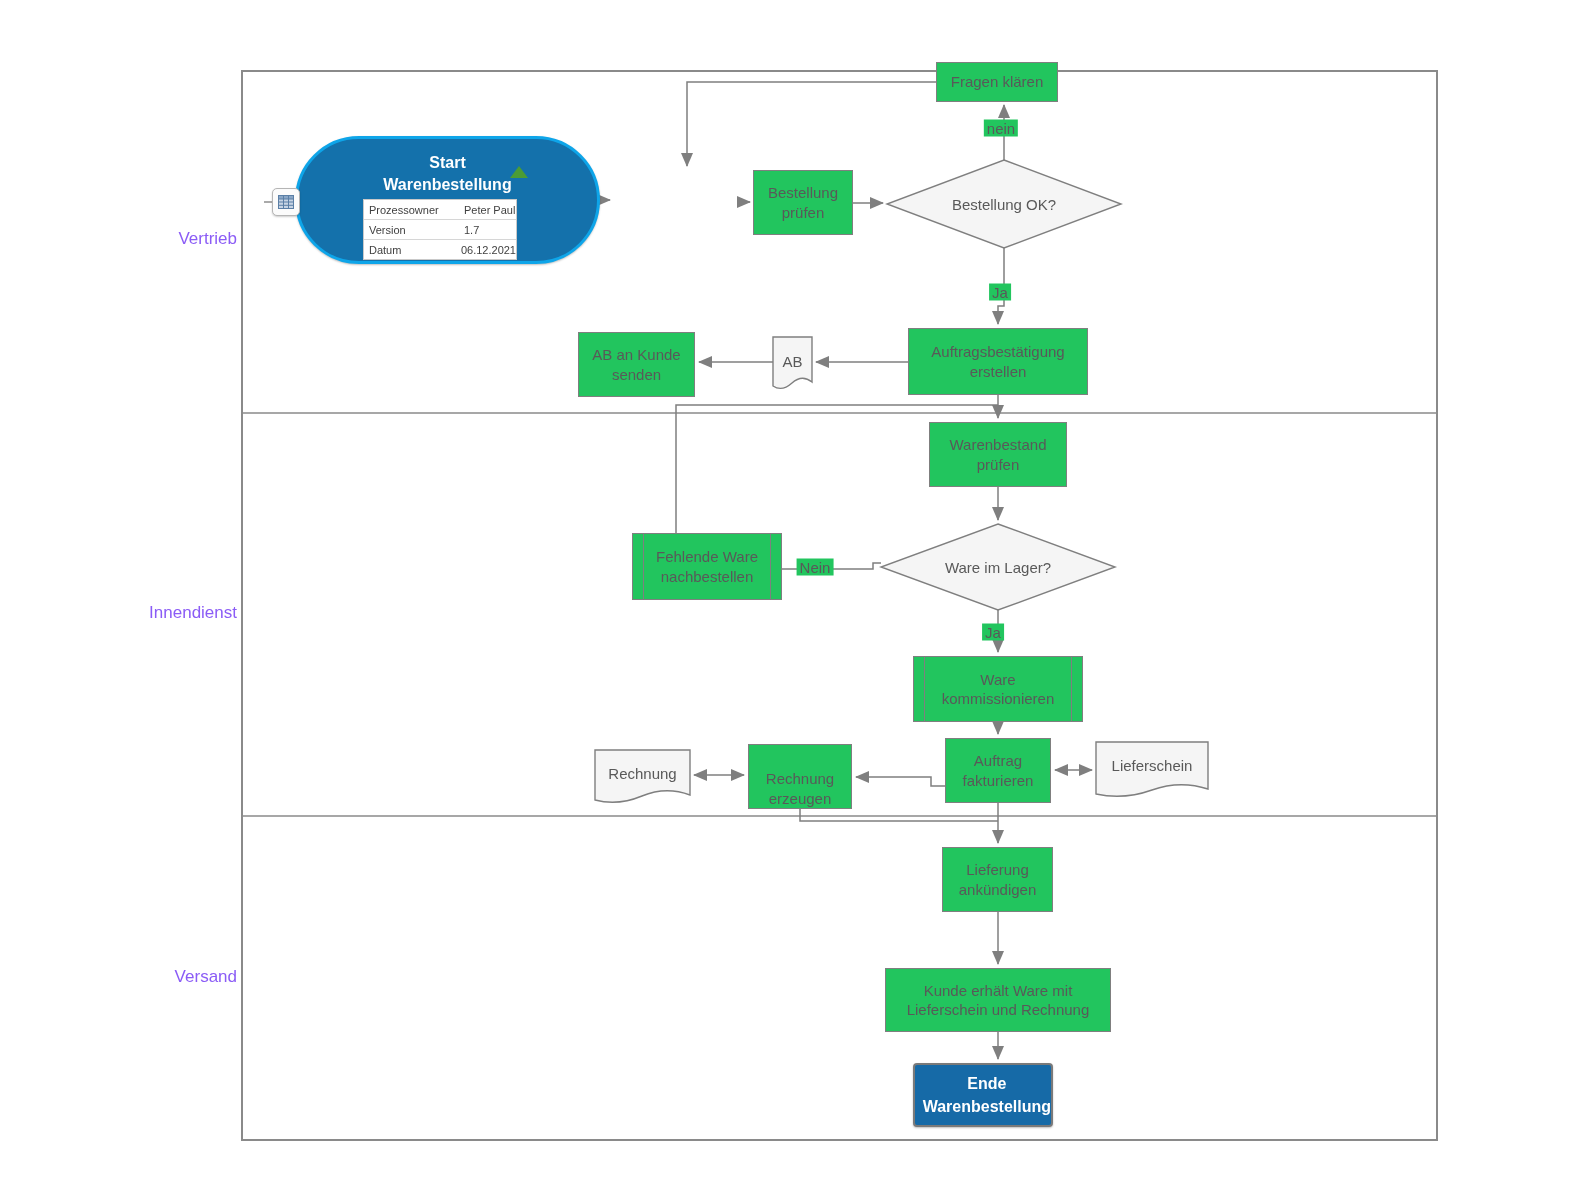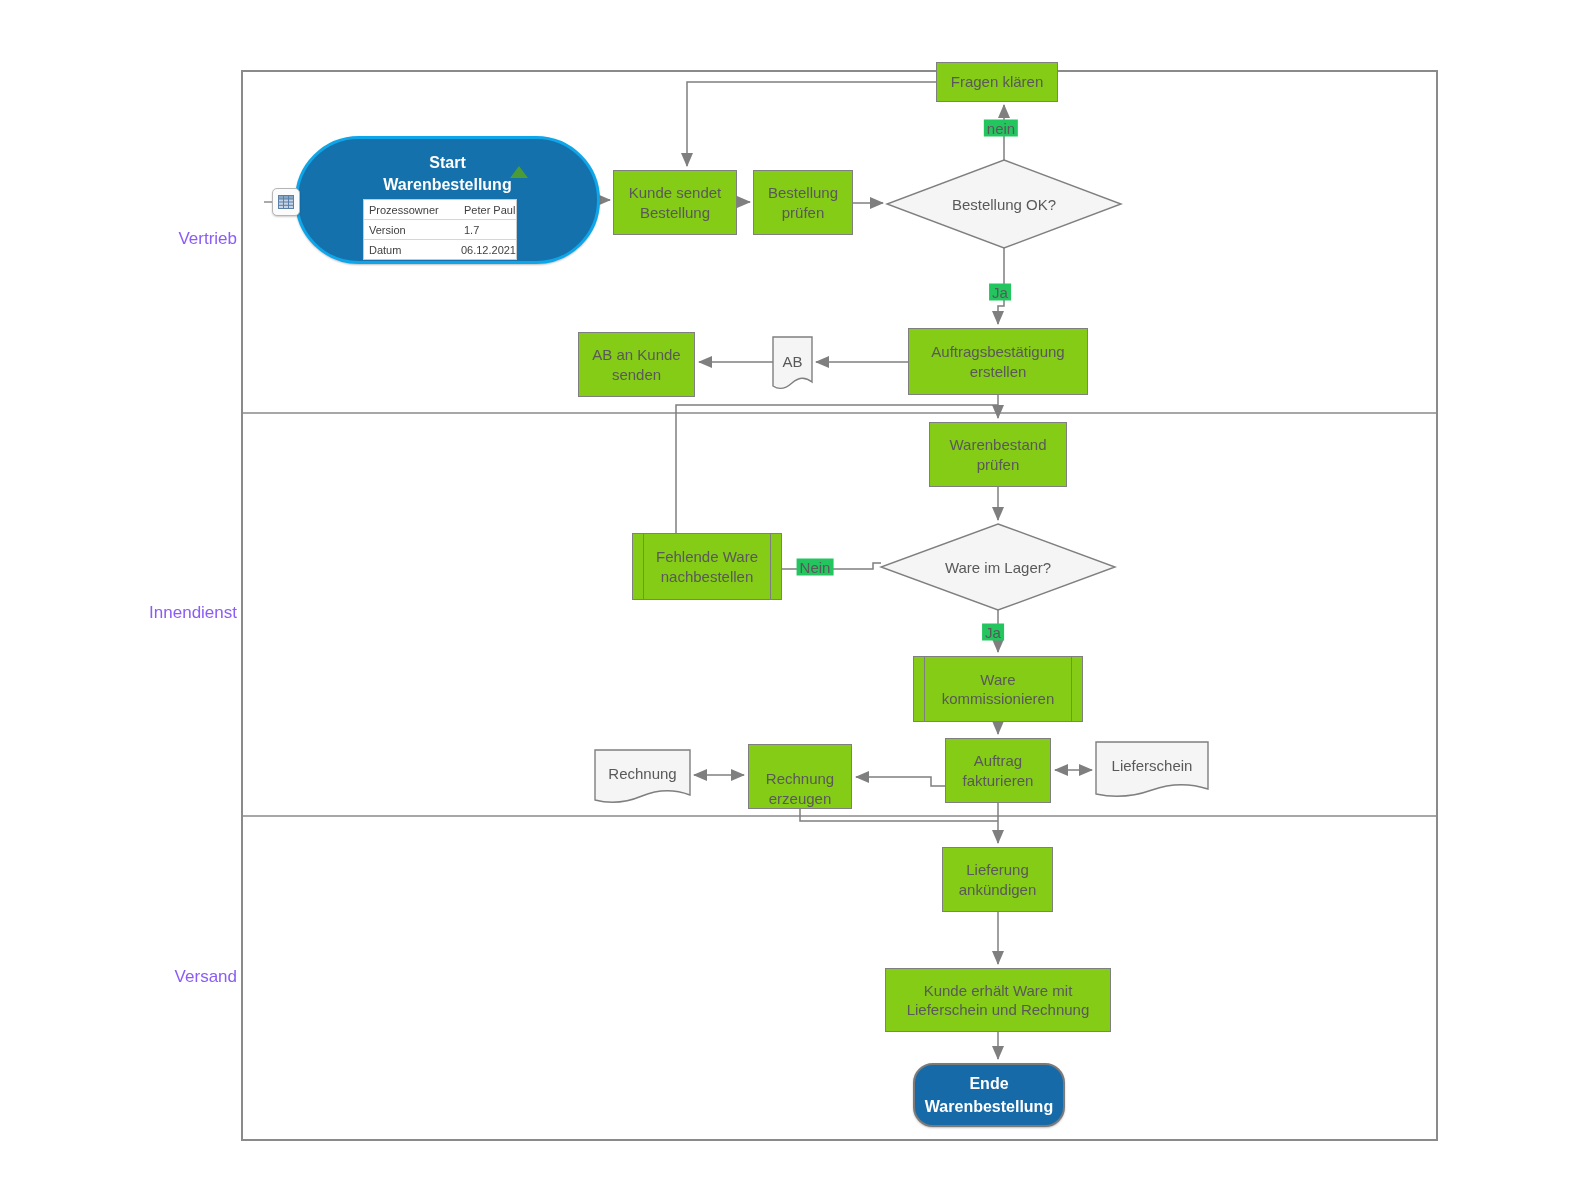--- a/index.html
+++ b/index.html
@@ -9,21 +9,21 @@
     background:#ffffff;
     font-family:"Liberation Sans", sans-serif;
     color:#595959;
     overflow:hidden;
   }
   #wires{position:absolute;left:0;top:0;width:1577px;height:1191px;}
   .node{
     position:absolute;
     display:flex;align-items:center;justify-content:center;
     text-align:center;
-    background:#84cc16;
+    background:#22c55e;
     border:1.4px solid #7f7f7f;
     font-size:15px;line-height:1.3;color:#595959;
     box-sizing:border-box;
   }
   .predef-bars{position:absolute;top:0;bottom:0;left:10px;right:10px;
     border-left:1.4px solid #7f7f7f;border-right:1.4px solid #7f7f7f;pointer-events:none;}
   .shape-label{
     position:absolute;display:flex;align-items:center;justify-content:center;
     text-align:center;font-size:15px;color:#595959;background:transparent;border:none;
   }
@@ -59,23 +59,23 @@
   .pill-key{width:88px;padding-left:5px;box-sizing:border-box;}
   .pill-val{flex:1;padding-left:12px;}
   .dg-button{
     position:absolute;left:272px;top:188px;width:28px;height:28px;
     background:#fbfbfb;border:1px solid #b5b5b5;border-radius:5px;
     box-sizing:border-box;display:flex;align-items:center;justify-content:center;
     box-shadow:0 1px 2px rgba(0,0,0,0.2);
   }
   .dg-tick{position:absolute;left:264px;top:201px;width:8px;height:2px;background:#aaaaaa;}
   .end-node{
-    position:absolute;left:913px;top:1063px;width:152px;height:64px;
-    background:#166aa7;border:2px solid #7a7a7a;border-radius:20px;
-    display:flex;align-items:center;justify-content:center;text-align:center;
+    position:absolute;left:913px;top:1063px;width:140px;height:64px;
+    background:#166aa7;border:2px solid #7a7a7a;border-radius:4px;
+    display:flex;align-items:center;justify-content:flex-end;text-align:center;
     color:#ffffff;font-weight:bold;font-size:16px;line-height:1.45;box-sizing:border-box;
     box-shadow:0 1px 2px rgba(0,0,0,0.25);
   }
 </style>
 </head>
 <body>
 
 <div id="canvas">
 
   <svg id="wires" viewBox="0 0 1577 1191" xmlns="http://www.w3.org/2000/svg">
@@ -158,23 +158,20 @@
       <line x1="5.5" y1="0.5" x2="5.5" y2="13.5" stroke="#5b7fa6"></line>
       <line x1="10.5" y1="0.5" x2="10.5" y2="13.5" stroke="#5b7fa6"></line>
       <line x1="0.5" y1="7" x2="15.5" y2="7" stroke="#5b7fa6"></line>
       <line x1="0.5" y1="10.3" x2="15.5" y2="10.3" stroke="#5b7fa6"></line>
     </svg>
   </div>
 
   <div class="node" style="left:936px;top:62px;width:122px;height:40px;">
     <span>Fragen klären</span>
   </div>
-  <div class="node" style="left:613px;top:170px;width:124px;height:65px;">
-    <span>Kunde sendet Bestellung</span>
-  </div>
   <div class="node" style="left:753px;top:170px;width:100px;height:65px;">
     <span>Bestellung prüfen</span>
   </div>
   <div class="node" style="left:908px;top:328px;width:180px;height:67px;padding:0 8px;">
     <span>Auftragsbestätigung erstellen</span>
   </div>
   <div class="node" style="left:578px;top:332px;width:117px;height:65px;">
     <span>AB an Kunde senden</span>
   </div>
   <div class="node" style="left:929px;top:422px;width:138px;height:65px;">

